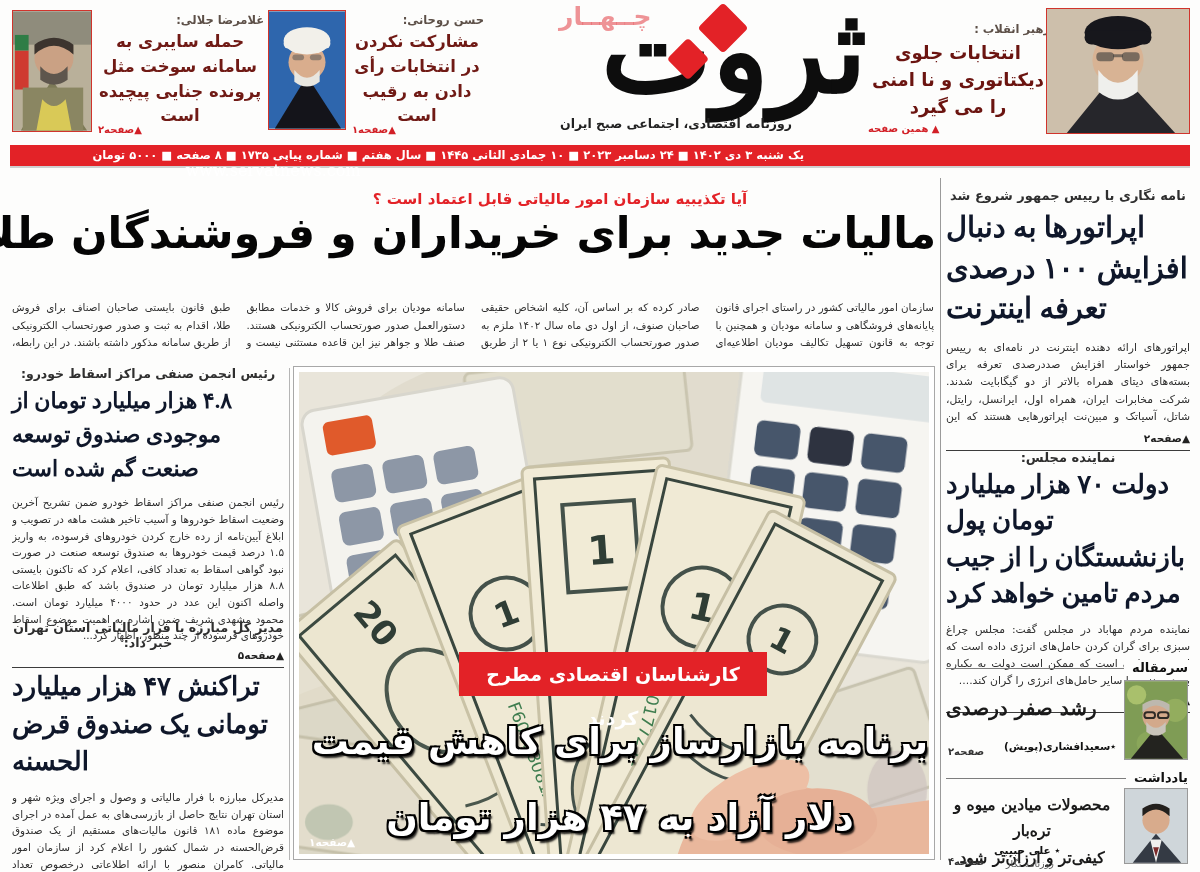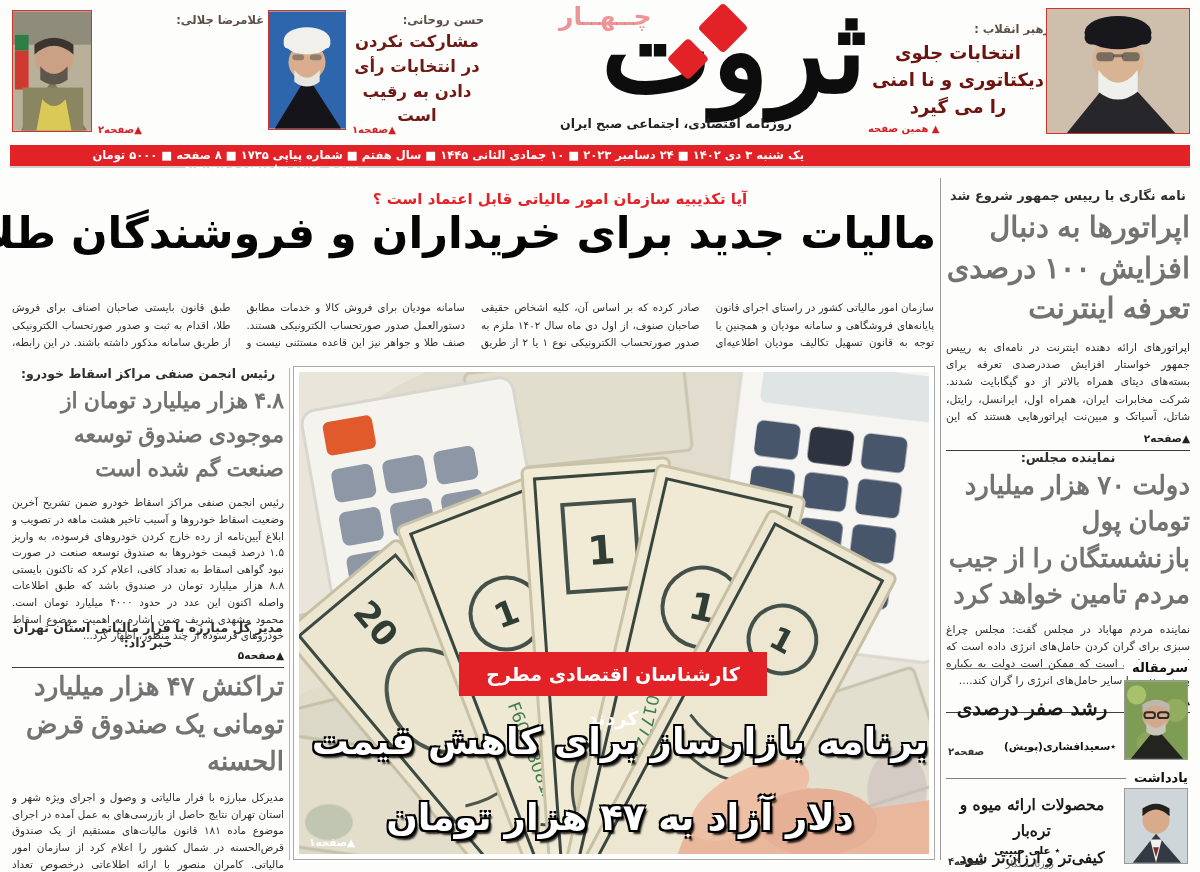--- a/index.html
+++ b/index.html
@@ -36,21 +36,21 @@
   .vline { position:absolute; width:1px; background:#9a9a9a; }
 
   
   .lead-kicker { position:absolute; left:190px; top:190px; width:740px; text-align:center; color:#e32227; font-size:15px; font-weight:800; }
   .lead-head { position:absolute; left:178px; top:208px; width:758px; text-align:center; font-size:43px; font-weight:900; color:#050505; white-space:nowrap; }
   .lead-body { position:absolute; left:12px; top:299px; width:922px; height:60px; column-count:4; column-gap:16px;
                font-size:10.3px; line-height:1.72; text-align:justify; color:#2e2e2e; overflow:hidden; }
 
   
   .kicker-sm { font-size:12.5px; font-weight:bold; color:#2f2f2f; text-align:center; }
-  .art-head { text-align:right; font-weight:900; color:#737373; font-family:Liberation Sans, sans-serif; }
+  .art-head { text-align:left; font-weight:900; color:#0f172a; font-family:Liberation Serif, serif; }
   .art-body { font-size:10.4px; line-height:1.6; text-align:justify; color:#2e2e2e; }
   .art-ref { font-size:10.5px; font-weight:bold; color:#222; }
 
   
   .sec-label { position:absolute; right:0; top:-8px; background:#fdfdfc; padding-right:2px; padding-left:8px; font-size:13px; font-weight:900; color:#111; }
   .sec-line { position:absolute; left:0; right:62px; top:0; height:1px; background:#7d7d7d; }
   .author { font-size:10.5px; font-weight:bold; color:#111; }
   .author .star { color:#e32227; }
   .role { font-size:9.5px; color:#555; }
   .pgref { font-size:10px; color:#333; font-weight:bold; }
@@ -80,20 +80,21 @@
       <rect x="10" y="78" width="62" height="44" fill="#8a8662"></rect>
       <circle cx="42" cy="48" r="20" fill="#caa184"></circle>
       <path d="M22 44 q20 -18 40 0 l0 -10 q-20 -14 -40 0 Z" fill="#3c342e"></path>
       <path d="M28 56 q14 16 28 0 l0 14 q-14 10 -28 0 Z" fill="#5e564d"></path>
       <path d="M30 90 q12 14 24 0 l6 32 l-36 0 Z" fill="#d9c957"></path>
     </svg>
   </div>
 
   <div class="abs" style="left:96px; top:13px; width:168px; height:122px;">
     <div class="hd-kicker">غلامرضا جلالی:</div>
+    <div class="hd-head">حمله سایبری به سامانه سوخت مثل پرونده جنایی پیچیده است</div>
     <div class="hd-ref">▲صفحه۲</div>
   </div>
 
   <div class="photo" style="left:268px; top:10px; width:78px; height:120px;">
     <svg viewBox="0 0 78 120">
       <rect width="78" height="120" fill="#2e66ad"></rect>
       <path d="M6 120 L39 66 L74 120 Z" fill="#14141a"></path>
       <circle cx="39" cy="52" r="19" fill="#d9ad8d"></circle>
       <ellipse cx="39" cy="30" rx="24" ry="14" fill="#f2f0ea"></ellipse>
       <rect x="15" y="28" width="48" height="10" rx="5" fill="#f2f0ea"></rect>
@@ -197,40 +198,40 @@
           <circle cx="52" cy="30" r="12" fill="#93ad5e"></circle>
           <circle cx="24" cy="64" r="12" fill="#8aa75a"></circle>
         <path d="M6 80 L32 48 L60 80 Z" fill="#23231f"></path>
         <circle cx="32" cy="36" r="14" fill="#d3a98b"></circle>
         <path d="M18 32 q14 -14 28 0 l0 -8 q-14 -10 -28 0 Z" fill="#bdb8ae"></path>
         <path d="M22 42 q10 12 20 0 l0 10 q-10 8 -20 0 Z" fill="#c9c4ba"></path>
         <rect x="20" y="32" width="11" height="6" rx="3" fill="none" stroke="#2e2a26" stroke-width="2"></rect>
         <rect x="34" y="32" width="11" height="6" rx="3" fill="none" stroke="#2e2a26" stroke-width="2"></rect>
       </svg>
     </div>
-    <div style="position:absolute; left:0; top:28px; width:172px; text-align:center; font-size:20px; font-weight:900; font-family:'DejaVu Serif', serif;">رشد صفر درصدی</div>
+    <div style="position:absolute; left:0; top:28px; width:172px; text-align:left; font-size:20px; font-weight:900; font-family:'DejaVu Serif', serif;">رشد صفر درصدی</div>
     <div class="author" style="position:absolute; left:58px; top:72px;"><span class="star"></span><span>٭سعیدافشاری(پویش)</span></div>
     <div class="pgref" style="position:absolute; left:2px; top:78px;">صفحه۲</div>
   </div>
 
   <div class="abs" style="left:946px; top:778px; width:244px; height:90px;">
     <div class="sec-line"></div>
     <div class="sec-label">یادداشت</div>
     <div class="photo" style="left:178px; top:10px; width:64px; height:76px; border-color:#999;">
       <svg viewBox="0 0 64 76">
         <rect width="64" height="76" fill="#cfd6da"></rect>
         <path d="M8 76 L32 46 L58 76 Z" fill="#343a44"></path>
         <path d="M26 52 L32 76 L38 52 Z" fill="#f0f0ee"></path>
         <circle cx="32" cy="32" r="14" fill="#d8ab8c"></circle>
         <path d="M18 28 q14 -14 28 0 l0 -8 q-14 -10 -28 0 Z" fill="#23201d"></path>
         <path d="M29 60 l6 0 l-3 10 Z" fill="#7d2c2c"></path>
       </svg>
     </div>
     <div style="position:absolute; left:0; top:14px; width:172px; text-align:center; font-size:15.5px; font-weight:900; line-height:1.7; font-family:'DejaVu Serif', serif;">
-      <div>محصولات ارائه میوه و تره‌بار</div>
+      <div>محصولات میادین میوه و تره‌بار</div>
       <div>کیفی‌تر و ارزان‌تر شود</div>
     </div>
     <div class="author" style="position:absolute; left:48px; top:66px;"><span>٭ علی حبیبی</span></div>
     <div class="role" style="position:absolute; left:60px; top:80px;">روزنامه نگار</div>
     <div class="pgref" style="position:absolute; left:2px; top:78px;">صفحه۴</div>
   </div>
 
   <div class="photobox">
     <div class="inner">
       <svg class="scene" viewBox="0 0 632 484" preserveAspectRatio="none">

